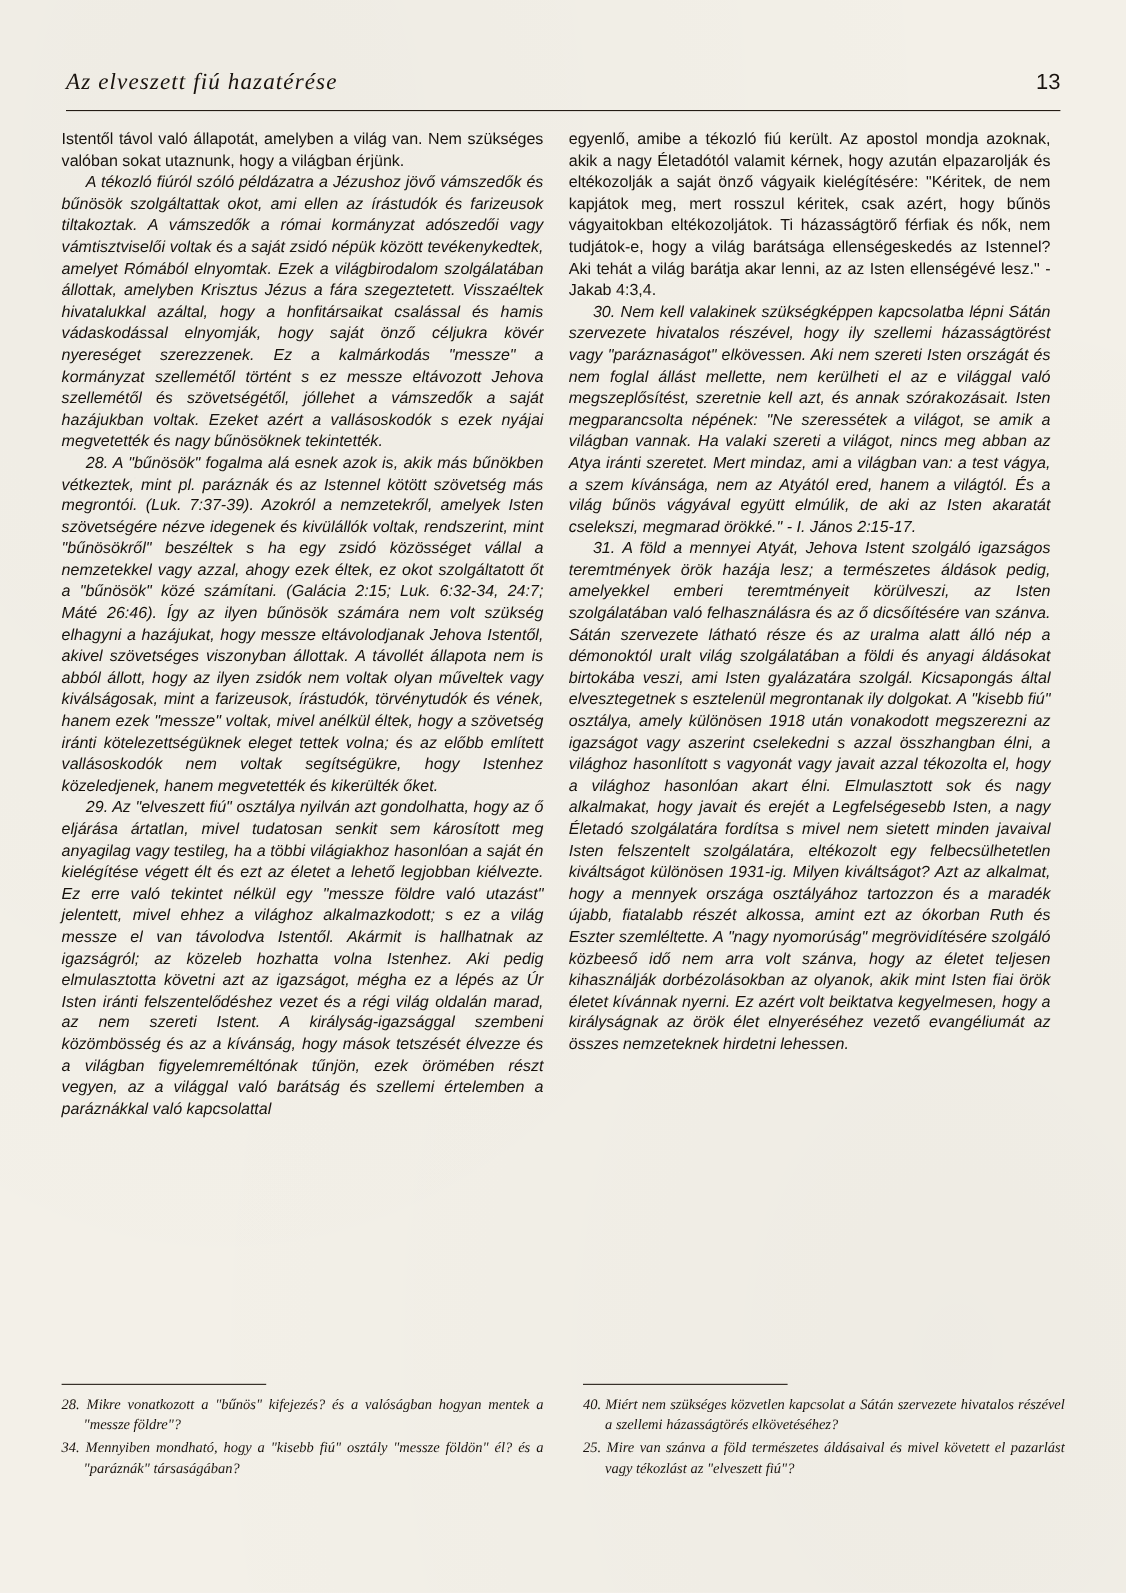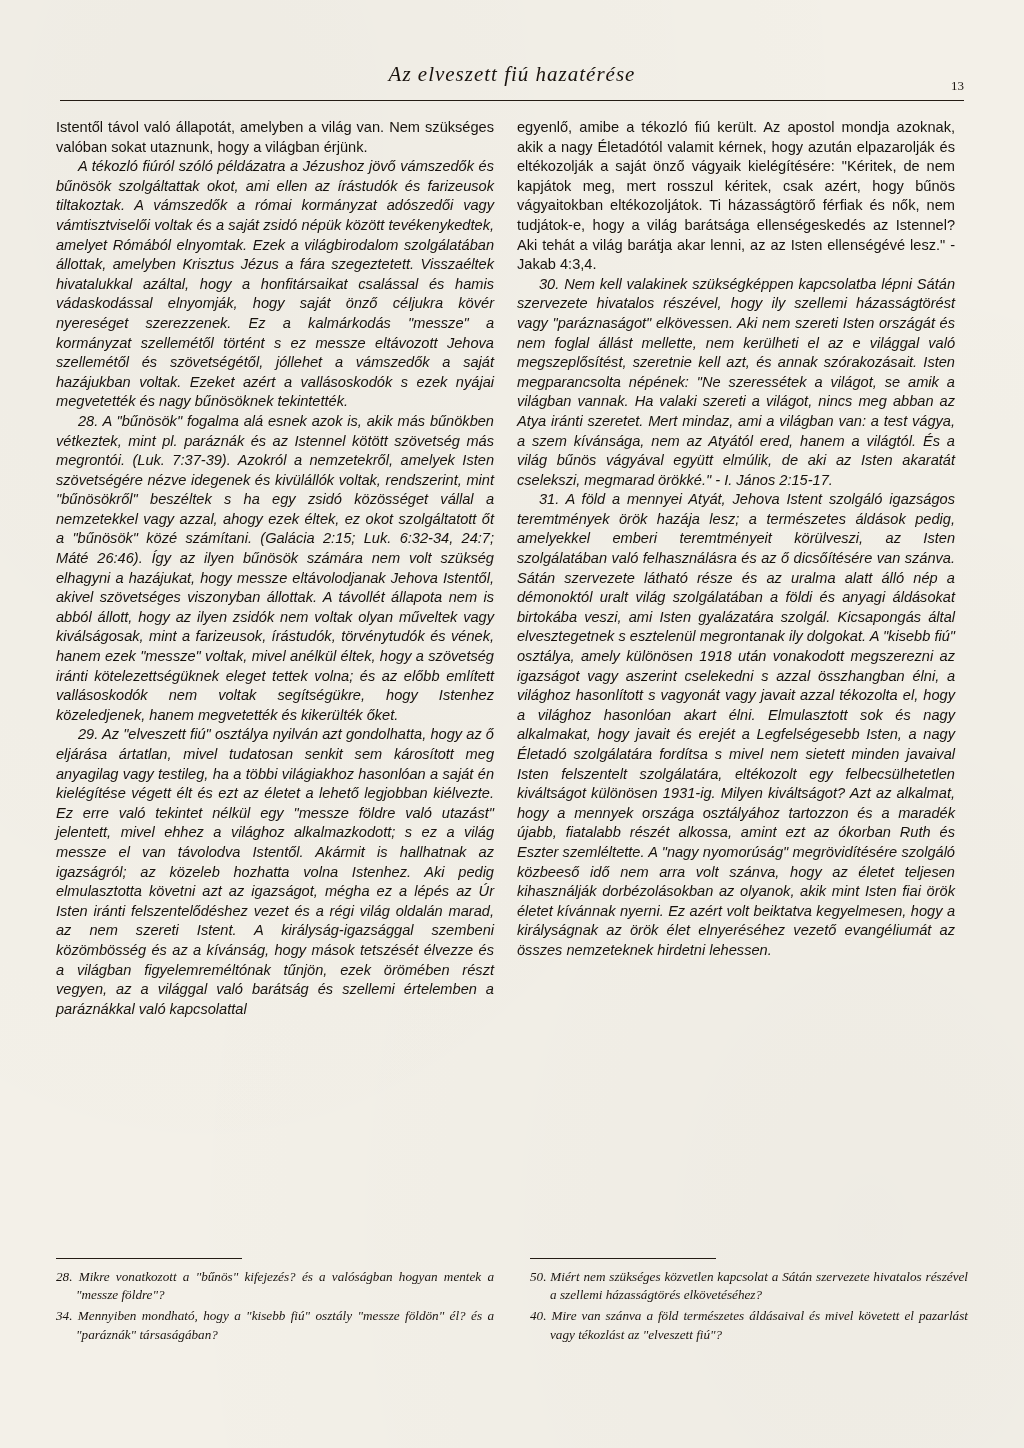--- a/index.html
+++ b/index.html
@@ -31,33 +31,33 @@
     position: absolute;
     left: 60px;
     right: 60px;
     top: 62px;
     height: 42px;
   }
   .header-title {
     position: absolute;
     left: 0; right: 0;
     top: 0;
-    text-align: center;
+    text-align: left;
     font-style: italic;
     font-size: 21px;
     letter-spacing: 1.0px;
     font-family: "Liberation Serif", serif;
     color: #1a140f;
   }
   .header-pagenum {
     position: absolute;
     right: 0;
-    top: 16px;
-    font-size: 13px;
-    font-family: Liberation Serif, serif;
+    top: 2px;
+    font-size: 20px;
+    font-family: Liberation Sans, sans-serif;
     color: #1a140f;
   }
   .header-rule {
     position: absolute;
     left: 0; right: 0;
     top: 38px;
     border-top: 1.6px solid #241c14;
   }
 
   .columns {
@@ -154,19 +154,19 @@
   </div>
 
   <div class="footnotes">
     <div class="fcol">
       <div class="frule"></div>
       <p>28. Mikre vonatkozott a "bűnös" kifejezés? és a valóságban hogyan mentek a "messze földre"?</p>
       <p>34. Mennyiben mondható, hogy a "kisebb fiú" osztály "messze földön" él? és a "paráznák" társaságában?</p>
     </div>
     <div class="fcol">
       <div class="frule"></div>
-      <p>50. Miért nem szükséges közvetlen kapcsolat a Sátán szervezete hivatalos részével a szellemi házasságtörés elkövetéséhez?</p>
-      <p>40. Mire van szánva a föld természetes áldásaival és mivel követett el pazarlást vagy tékozlást az "elveszett fiú"?</p>
+      <p>40. Miért nem szükséges közvetlen kapcsolat a Sátán szervezete hivatalos részével a szellemi házasságtörés elkövetéséhez?</p>
+      <p>25. Mire van szánva a föld természetes áldásaival és mivel követett el pazarlást vagy tékozlást az "elveszett fiú"?</p>
     </div>
   </div>
 
   <div class="noise"></div>
 </div>
 
 </body></html>

